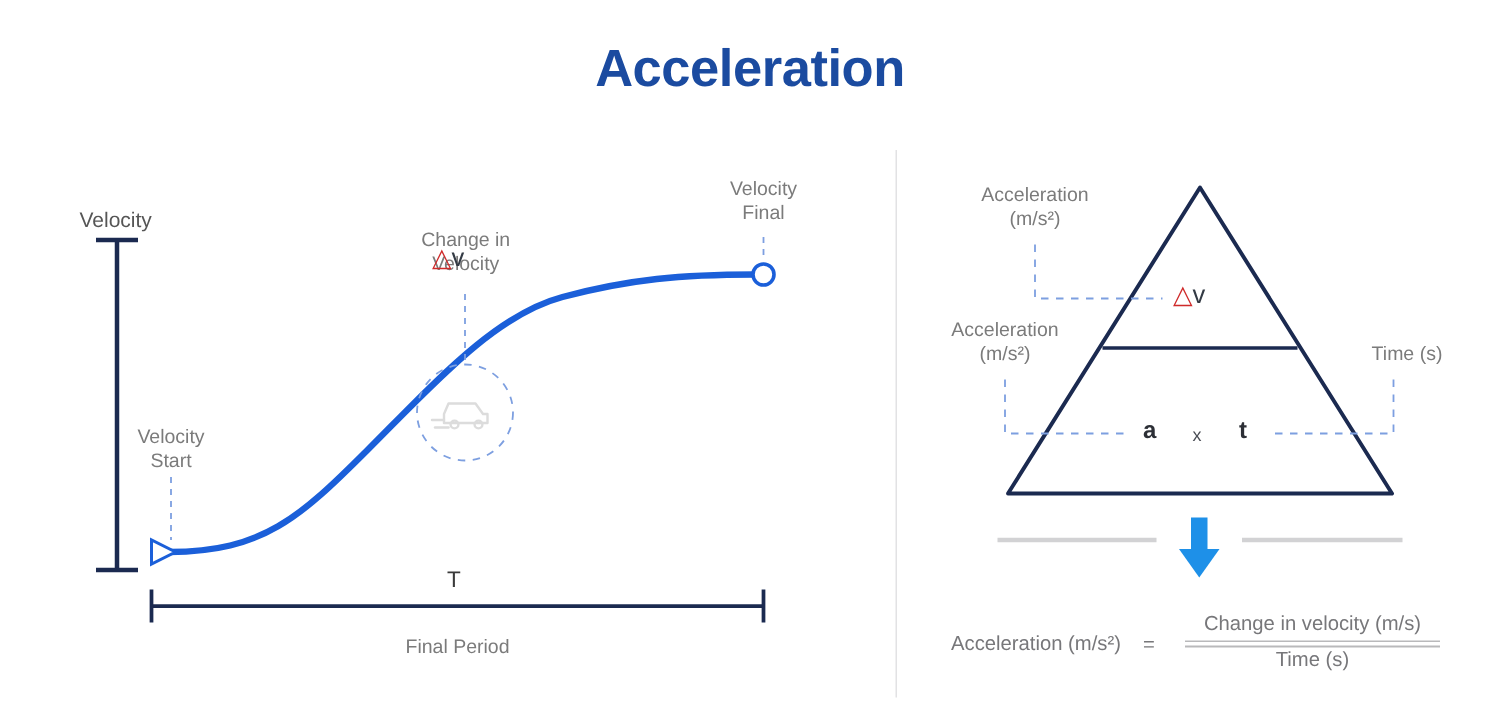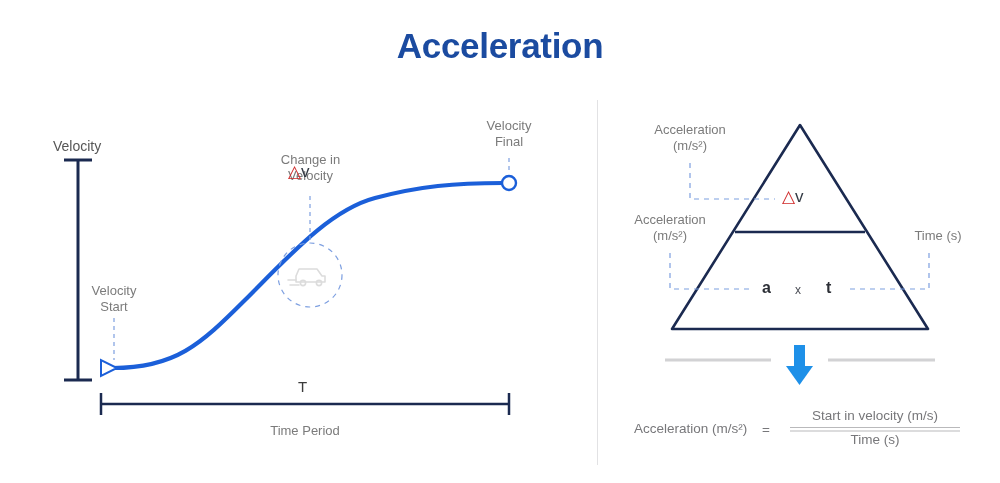--- a/index.html
+++ b/index.html
@@ -172,21 +172,21 @@
 
   <div class="lbl" style="left:258px; top:128px; width:105px;margin-top:24px;">Change in
 Velocity</div>
 
   <div class="delta-wrap" style="left:288px; top:163px;">
     <span class="delta-glyph">△</span><span>v</span>
   </div>
 
   <div class="axis-cap-lbl" style="left:298px; top:378px; font-size:15px; color:#3b3b3b;">T</div>
 
-  <div class="lbl" style="left:255px; top:423px; width:100px;">Time Period</div>
+  <div class="lbl" style="left:255px; top:423px; width:100px;">Final Period</div>
 
   <div class="lbl" style="left:636px; top:122px; width:108px;">Acceleration
 (m/s²)</div>
 
   <div class="lbl" style="left:616px; top:212px; width:108px;">Acceleration
 (m/s²)</div>
 
   <div class="lbl" style="left:903px; top:228px; width:70px;">Time (s)</div>
 
   <div class="delta-wrap" style="left:782px; top:188px;">
@@ -194,18 +194,18 @@
   </div>
 
   <div class="tri-txt bold" style="left:762px; top:279px;">a</div>
   <div class="tri-txt small" style="left:795px; top:283px;">x</div>
   <div class="tri-txt bold" style="left:826px; top:279px;">t</div>
 
   <div class="formula" style="left:634px; top:421px;">Acceleration (m/s²)</div>
   <div class="formula" style="left:762px; top:422px;">=</div>
 
   <div class="frac" style="left:790px; top:408px; width:170px;">
-    <div class="num">Start in velocity (m/s)</div>
+    <div class="num">Change in velocity (m/s)</div>
     <div class="bar"></div>
     <div class="den">Time (s)</div>
   </div>
 
 </div>
 
 </body></html>

